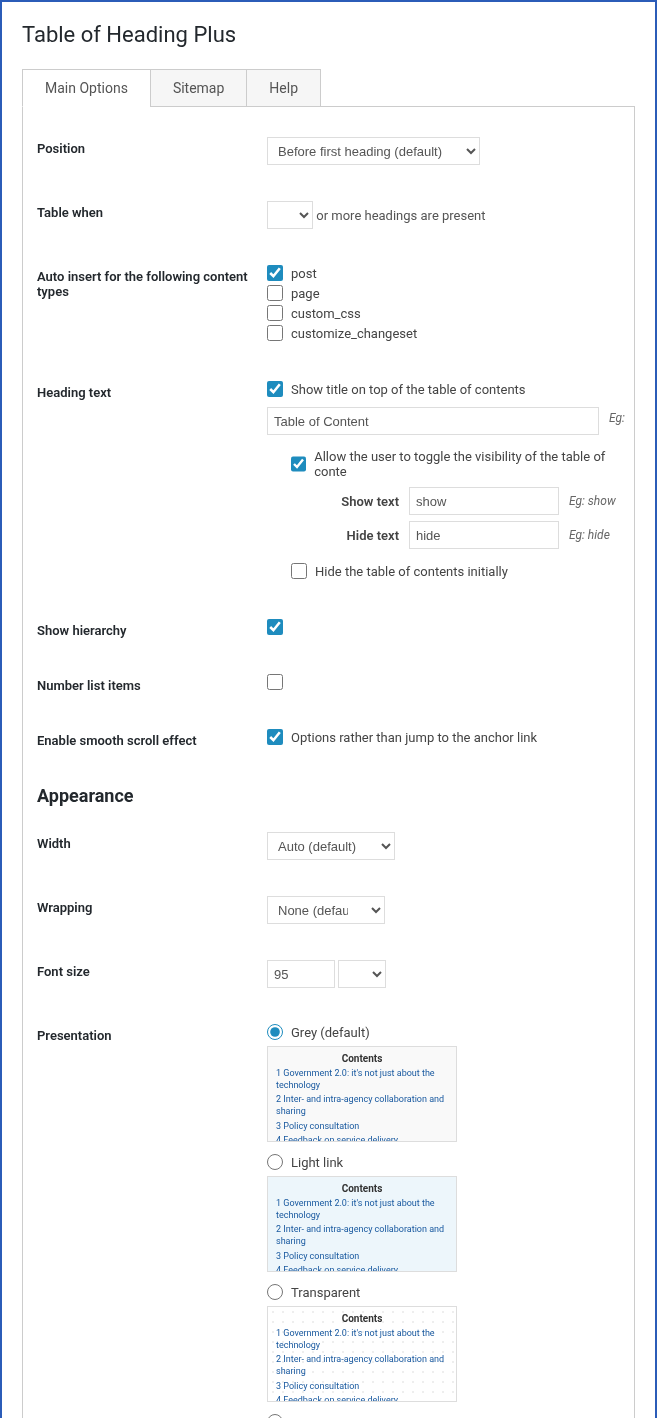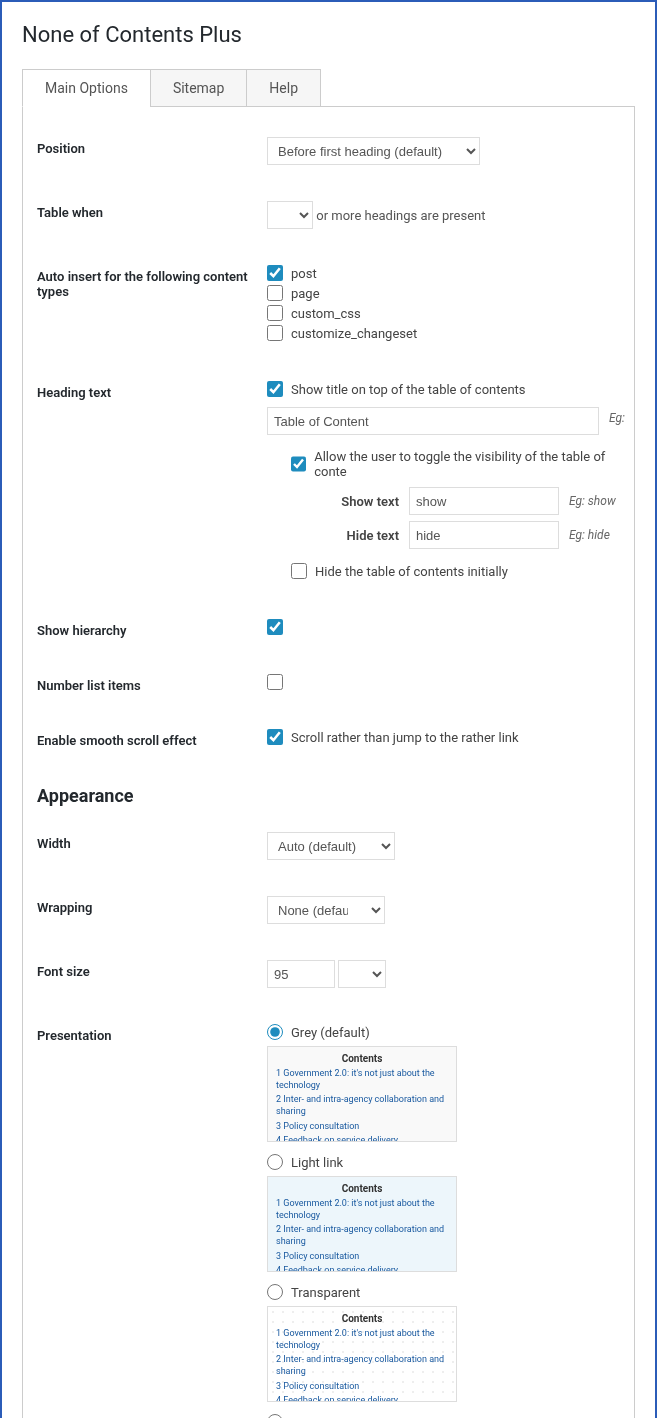--- a/index.html
+++ b/index.html
@@ -34,21 +34,21 @@
 .preview .pi{color:#1a5aa0;margin:3px 0;line-height:1.3}
 .preview.grey{background:#f9f9f9}
 .preview.blue{background:#edf6fb}
 .preview.trans{background:#fff;background-image:radial-gradient(#eee 1px,transparent 1px);background-size:10px 10px}
 .wrapper{position:relative}
 </style>
 </head>
 <body>
 <div class="wrapper">
 
-<h1>None of Contents Plus</h1>
+<h1>Table of Heading Plus</h1>
 
 <div class="tabs">
   <div class="tab active">Main Options</div>
   <div class="tab">Sitemap</div>
   <div class="tab">Help</div>
 </div>
 
 <div class="panel">
 
   <div class="row">
@@ -132,21 +132,21 @@
   <div class="row">
     <div class="lab">Number list items</div>
     <div class="field"><input type="checkbox" style="width: 16px; height: 16px;"></div>
   </div>
 
   <div class="row">
     <div class="lab">Enable smooth scroll effect</div>
     <div class="field">
       <label class="cb">
             <input type="checkbox" checked="" style="">
-            <span>Scroll rather than jump to the rather link</span>
+            <span>Options rather than jump to the anchor link</span>
           </label>
     </div>
   </div>
 
   <h2>Appearance</h2>
 
   <div class="row">
     <div class="lab">Width</div>
     <div class="field"><select style="width:128px"><option>Auto (default)</option></select></div>
   </div>

